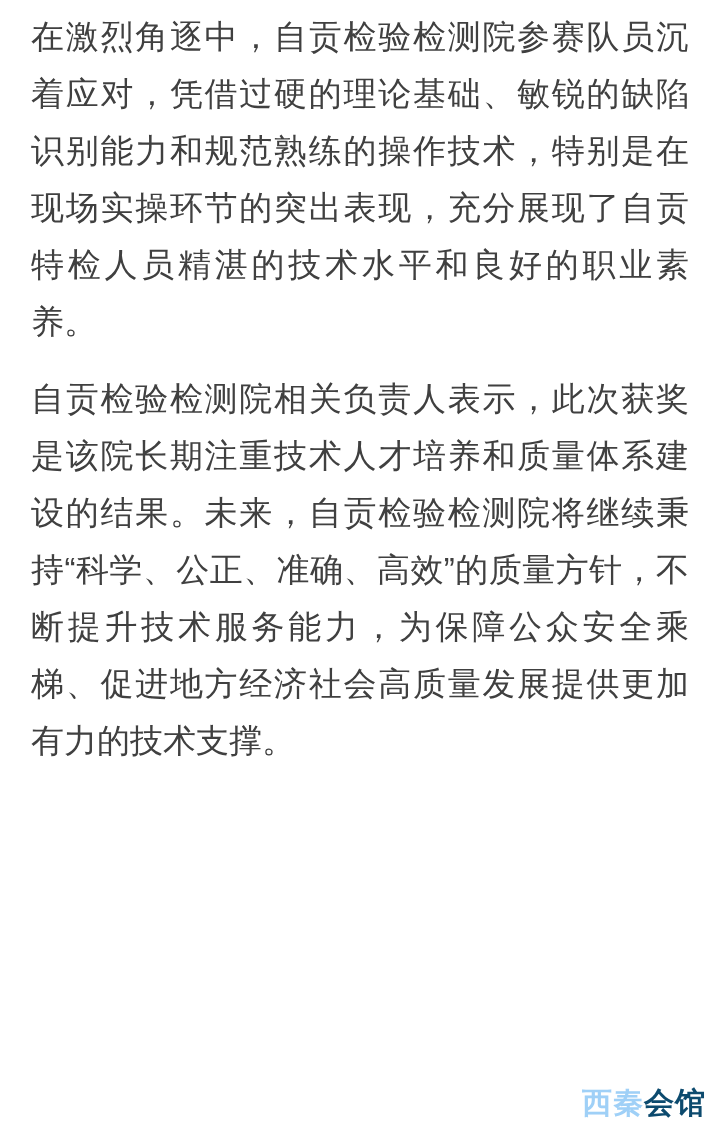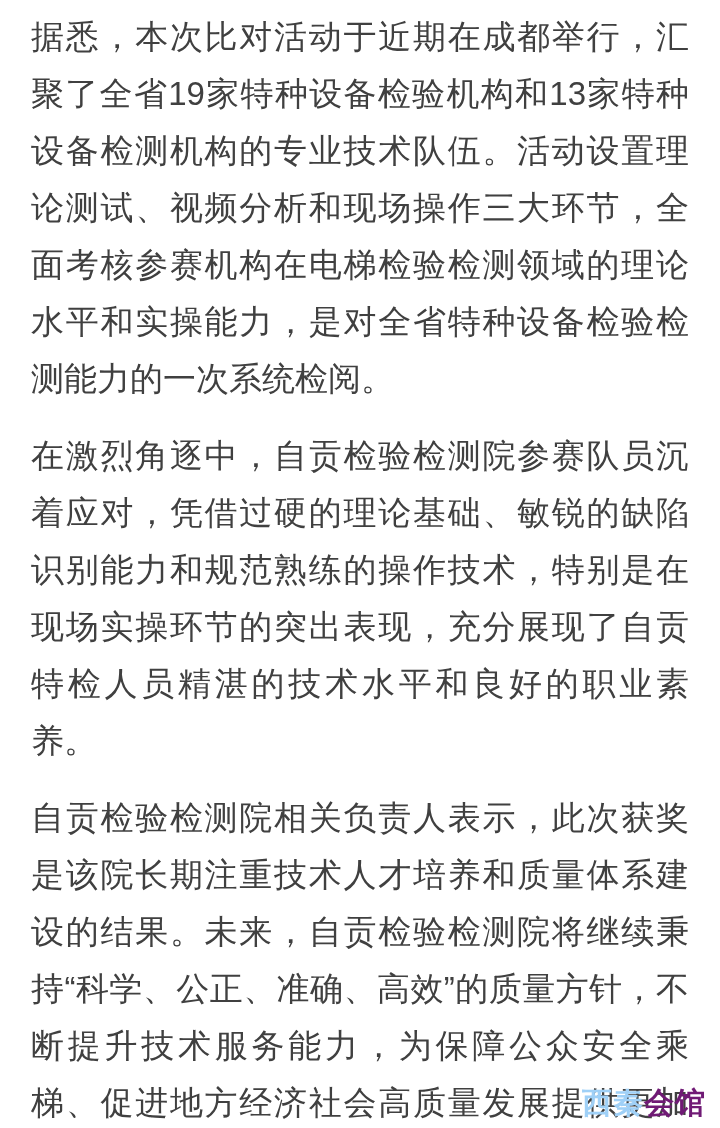--- a/index.html
+++ b/index.html
@@ -34,26 +34,25 @@
     right: 14px;
     bottom: 10px;
     font-size: 30px;
     font-weight: 700;
     line-height: 1;
     letter-spacing: 1px;
     white-space: nowrap;
     pointer-events: none;
   }
   .watermark .wm-blue   { color: #9fd0f7; margin-left: 8px; }
-  .watermark .wm-orange { color: #701a75; }
+  .watermark .wm-orange { color: #0c4a6e; }
 </style>
 </head>
 <body>
 
 <div class="article-body">
-  <p>据悉，本次比对活动于近期在成都举行，汇聚了全省19家特种设备检验机构和13家特种设备检测机构的专业技术队伍。活动设置理论测试、视频分析和现场操作三大环节，全面考核参赛机构在电梯检验检测领域的理论水平和实操能力，是对全省特种设备检验检测能力的一次系统检阅。</p>
   <p>在激烈角逐中，自贡检验检测院参赛队员沉着应对，凭借过硬的理论基础、敏锐的缺陷识别能力和规范熟练的操作技术，特别是在现场实操环节的突出表现，充分展现了自贡特检人员精湛的技术水平和良好的职业素养。</p>
   <p>自贡检验检测院相关负责人表示，此次获奖是该院长期注重技术人才培养和质量体系建设的结果。未来，自贡检验检测院将继续秉持“科学、公正、准确、高效”的质量方针，不断提升技术服务能力，为保障公众安全乘梯、促进地方经济社会高质量发展提供更加有力的技术支撑。</p>
 </div>
 
 <div class="watermark">
   <span class="wm-blue">西秦</span><span class="wm-orange">会馆</span>
 </div>
 
 </body></html>

